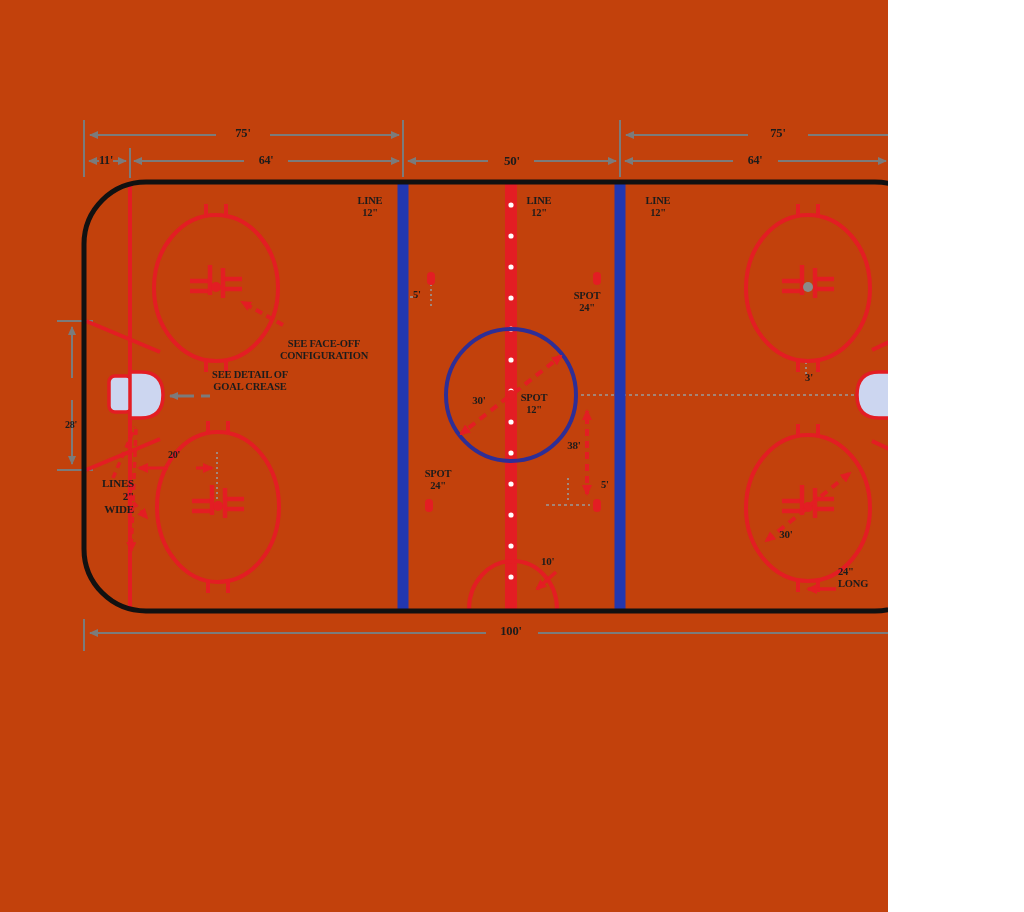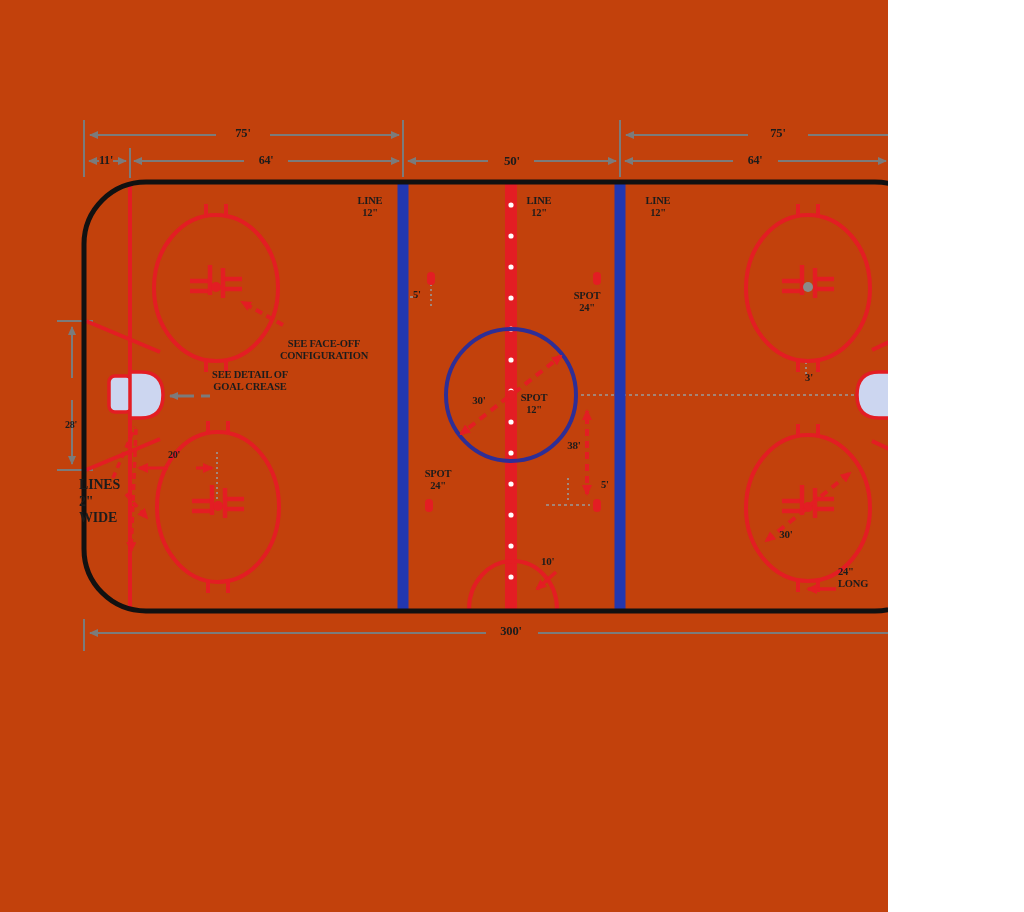--- a/index.html
+++ b/index.html
@@ -227,34 +227,34 @@
 </svg>
 
 <div id="labels-layer">
       <div class="lbl" style="left: 213px; top: 126px; width: 60px; text-align: center; font-size: 12.5px;">75'</div>
       <div class="lbl" style="left: 90px; top: 153px; width: 32px; text-align: center; font-size: 12px;">11'</div>
       <div class="lbl" style="left: 236px; top: 153px; width: 60px; text-align: center; font-size: 12px;">64'</div>
       <div class="lbl" style="left: 482px; top: 153px; width: 60px; text-align: center; font-size: 13px;">50'</div>
       <div class="lbl" style="left: 748px; top: 126px; width: 60px; text-align: center; font-size: 12.5px;">75'</div>
       <div class="lbl" style="left: 725px; top: 153px; width: 60px; text-align: center; font-size: 12px;">64'</div>
       <div class="lbl" style="left: 897px; top: 153px; width: 32px; text-align: center; font-size: 12px;">11'</div>
-      <div class="lbl" style="left: 481px; top: 624px; width: 60px; text-align: center; font-size: 12.5px;">300'</div>
+      <div class="lbl" style="left: 481px; top: 624px; width: 60px; text-align: center; font-size: 12.5px;">100'</div>
       <div class="lbl" style="left: 943px; top: 385px; width: 34px; text-align: left; font-size: 13px;">85'</div>
       <div class="lbl" style="left: 54px; top: 382px; width: 34px; text-align: center; font-size: 10px; margin-top: 37px;">28'</div>
       <div class="lbl" style="left: 352px; top: 195px; width: 36px; text-align: center; font-size: 10.5px;">LINE
 12"</div>
       <div class="lbl" style="left: 521px; top: 195px; width: 36px; text-align: center; font-size: 10.5px;">LINE
 12"</div>
       <div class="lbl" style="left: 640px; top: 195px; width: 36px; text-align: center; font-size: 10.5px;">LINE
 12"</div>
       <div class="lbl" style="left: 277px; top: 306px; width: 94px; text-align: center; font-size: 10.5px; margin-top: 32px;">SEE FACE-OFF
 CONFIGURATION</div>
       <div class="lbl" style="left: 200px; top: 369px; width: 84px; text-align: center; font-size: 10.5px; margin-left: 8px;">SEE DETAIL OF
 GOAL CREASE</div>
-      <div class="lbl" style="left: 79px; top: 477px; width: 42px; text-align: left; font-size: 14px;">LINES
+      <div class="lbl" style="left: 92px; top: 477px; width: 42px; text-align: right; font-size: 11px;">LINES
 2"
 WIDE</div>
       <div class="lbl" style="left: 168px; top: 449px; width: 28px; font-size: 10px;">20'</div>
       <div class="lbl" style="left: 413px; top: 289px; width: 18px; text-align: left; font-size: 10.5px;">5'</div>
       <div class="lbl" style="left: 566px; top: 290px; width: 42px; text-align: center; font-size: 10.5px;">SPOT
 24"</div>
       <div class="lbl" style="left: 464px; top: 394px; width: 30px; text-align: center; font-size: 11px;">30'</div>
       <div class="lbl" style="left: 514px; top: 392px; width: 40px; text-align: center; font-size: 10.5px;">SPOT
 12"</div>
       <div class="lbl" style="left: 560px; top: 439px; width: 28px; text-align: center; font-size: 11px;">38'</div>

